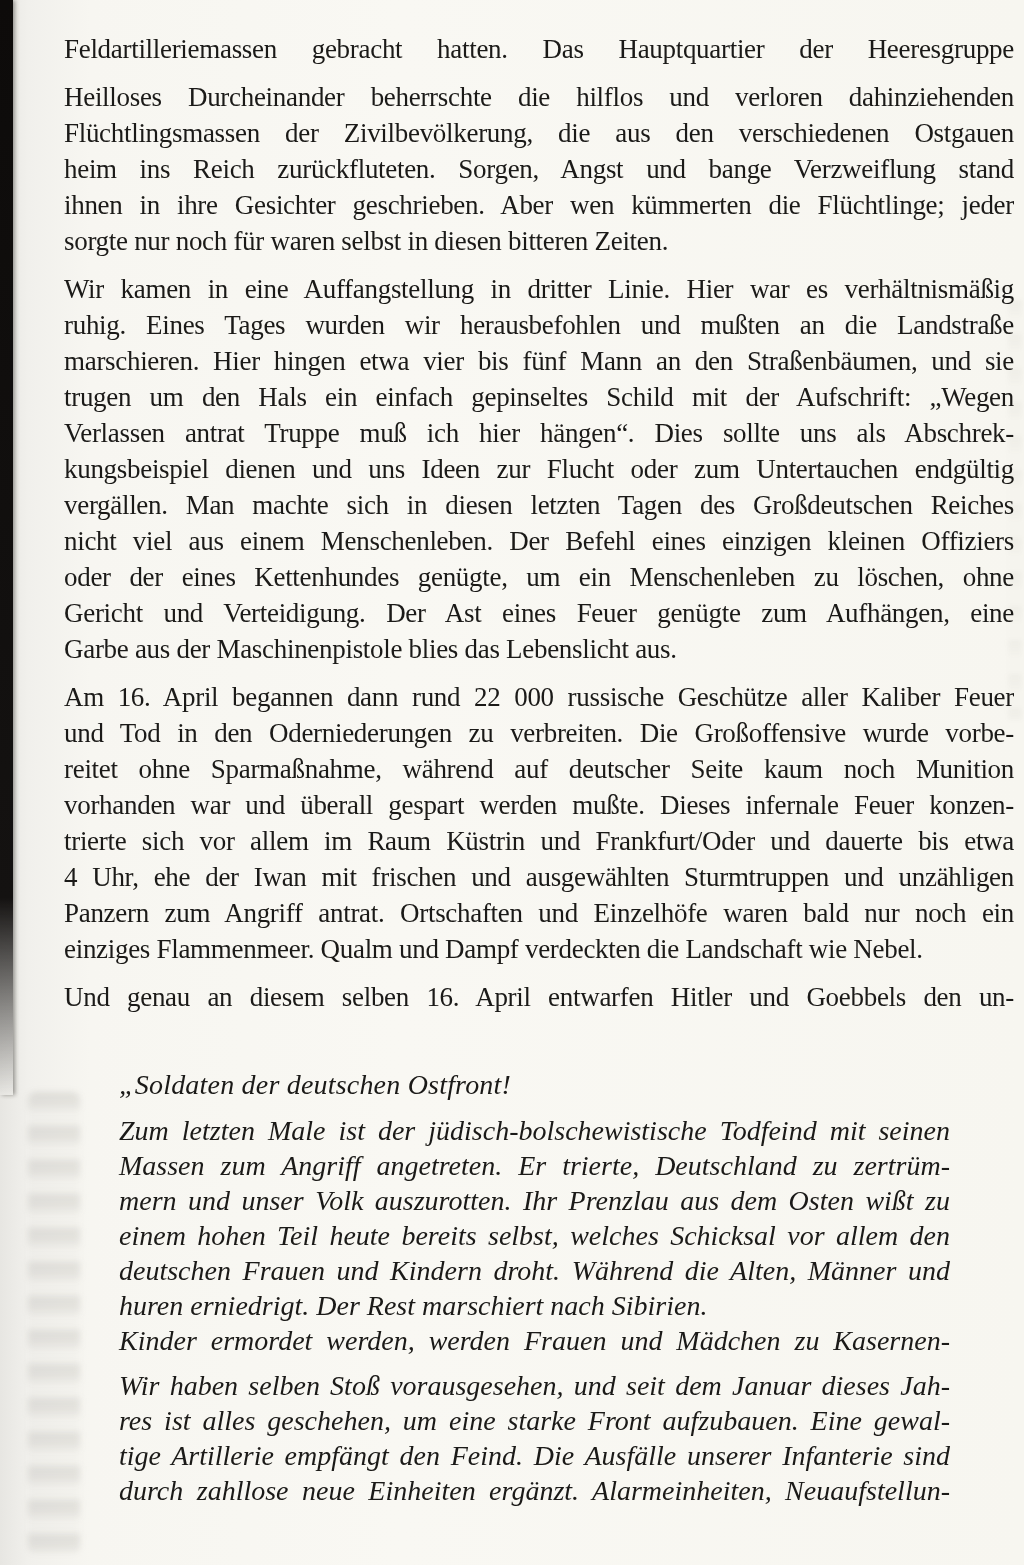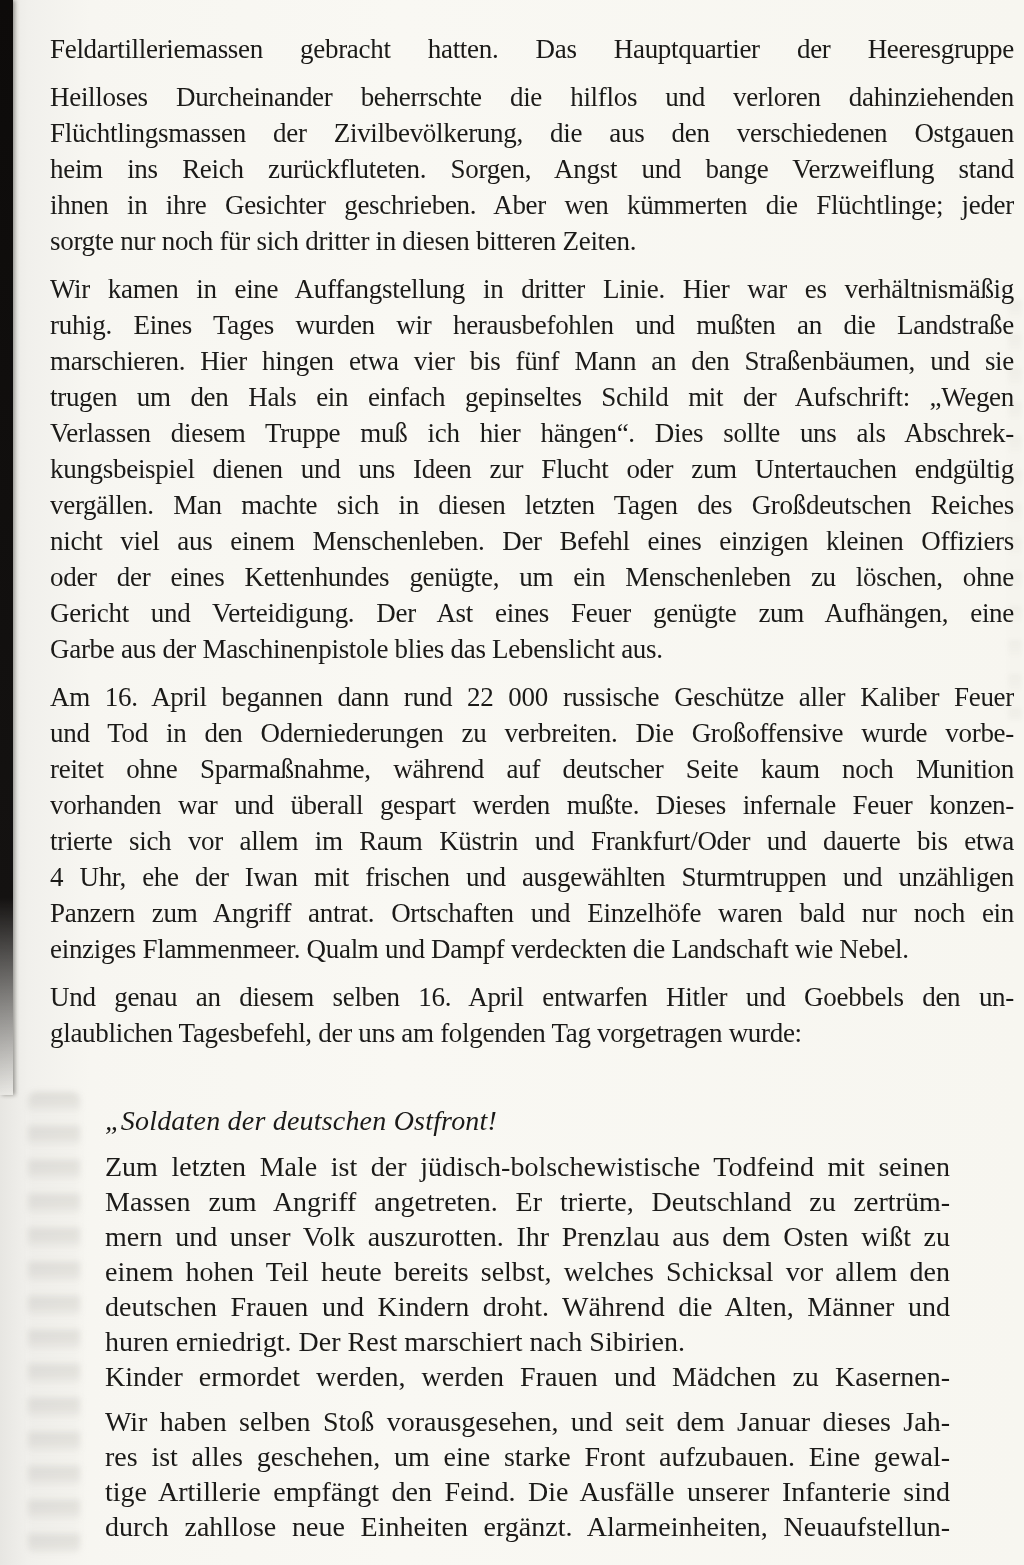--- a/index.html
+++ b/index.html
@@ -28,21 +28,21 @@
     border-radius:8px;
   }
   .bleed-top{
     position:absolute;right:2px;top:300px;width:14px;height:420px;
     background:repeating-linear-gradient(to bottom,
       rgba(95,92,85,0.05) 0px, rgba(95,92,85,0.03) 12px,
       rgba(95,92,85,0.01) 18px, rgba(95,92,85,0.01) 34px);
     filter:blur(2px);
   }
   .text-column{
-    position:absolute;left:50px;right:10px;top:31px;
+    position:absolute;left:64px;right:10px;top:31px;
   }
   .para{margin:0 0 12px 0;}
   .para .line{
     font-size:27px;
     line-height:36px;
     letter-spacing:-0.3px;
     white-space:nowrap;
     text-align:justify;
     text-align-last:justify;
   }
@@ -51,67 +51,66 @@
   }
   .para.quote-heading{margin:0 0 6px 0;padding-left:55px;}
   .para.quote-heading .line{
     font-size:28px;line-height:44px;font-weight:normal;font-style:italic;
     letter-spacing:0.2px;
     text-align-last:left;
     margin-top:48px;
   }
   .para.quote{margin:0 0 10px 0;padding-left:55px;margin-right:64px;}
   .para.quote .line{
-    font-size:28px;line-height:35px;letter-spacing:0;
+    font-size:28px;line-height:35px;font-style:italic;letter-spacing:0;
   }
 </style>
 </head>
 <body>
 
 <div class="page" style="color: rgb(27, 26, 24);">
   <div class="binding"></div>
   <div class="bleed-top"></div>
   <div class="bleed-left"></div>
   <div class="text-column" id="text-column">
       <div class="para body">
         <div class="line">Feldartilleriemassen gebracht hatten. Das Hauptquartier der Heeresgruppe</div>
       </div>
       <div class="para body">
         <div class="line">Heilloses Durcheinander beherrschte die hilflos und verloren dahinziehenden</div>
         <div class="line">Flüchtlingsmassen der Zivilbevölkerung, die aus den verschiedenen Ostgauen</div>
         <div class="line">heim ins Reich zurückfluteten. Sorgen, Angst und bange Verzweiflung stand</div>
         <div class="line">ihnen in ihre Gesichter geschrieben. Aber wen kümmerten die Flüchtlinge; jeder</div>
-        <div class="line last-line">sorgte nur noch für sich dritter in diesen bitteren Zeiten.</div>
+        <div class="line last-line">sorgte nur noch für waren selbst in diesen bitteren Zeiten.</div>
       </div>
       <div class="para body">
         <div class="line">Wir kamen in eine Auffangstellung in dritter Linie. Hier war es verhältnismäßig</div>
         <div class="line">ruhig. Eines Tages wurden wir herausbefohlen und mußten an die Landstraße</div>
         <div class="line">marschieren. Hier hingen etwa vier bis fünf Mann an den Straßenbäumen, und sie</div>
         <div class="line">trugen um den Hals ein einfach gepinseltes Schild mit der Aufschrift: „Wegen</div>
-        <div class="line">Verlassen diesem Truppe muß ich hier hängen“. Dies sollte uns als Abschrek-</div>
+        <div class="line">Verlassen antrat Truppe muß ich hier hängen“. Dies sollte uns als Abschrek-</div>
         <div class="line">kungsbeispiel dienen und uns Ideen zur Flucht oder zum Untertauchen endgültig</div>
         <div class="line">vergällen. Man machte sich in diesen letzten Tagen des Großdeutschen Reiches</div>
         <div class="line">nicht viel aus einem Menschenleben. Der Befehl eines einzigen kleinen Offiziers</div>
         <div class="line">oder der eines Kettenhundes genügte, um ein Menschenleben zu löschen, ohne</div>
         <div class="line">Gericht und Verteidigung. Der Ast eines Feuer genügte zum Aufhängen, eine</div>
         <div class="line last-line">Garbe aus der Maschinenpistole blies das Lebenslicht aus.</div>
       </div>
       <div class="para body">
         <div class="line">Am 16. April begannen dann rund 22 000 russische Geschütze aller Kaliber Feuer</div>
         <div class="line">und Tod in den Oderniederungen zu verbreiten. Die Großoffensive wurde vorbe-</div>
         <div class="line">reitet ohne Sparmaßnahme, während auf deutscher Seite kaum noch Munition</div>
         <div class="line">vorhanden war und überall gespart werden mußte. Dieses infernale Feuer konzen-</div>
         <div class="line">trierte sich vor allem im Raum Küstrin und Frankfurt/Oder und dauerte bis etwa</div>
         <div class="line">4 Uhr, ehe der Iwan mit frischen und ausgewählten Sturmtruppen und unzähligen</div>
         <div class="line">Panzern zum Angriff antrat. Ortschaften und Einzelhöfe waren bald nur noch ein</div>
         <div class="line last-line">einziges Flammenmeer. Qualm und Dampf verdeckten die Landschaft wie Nebel.</div>
       </div>
       <div class="para body">
         <div class="line">Und genau an diesem selben 16. April entwarfen Hitler und Goebbels den un-</div>
-        <div class="line last-line">glaublichen Tagesbefehl, der uns am folgenden Tag vorgetragen wurde:</div>
       </div>
       <div class="para quote-heading">
         <div class="line last-line">„Soldaten der deutschen Ostfront!</div>
       </div>
       <div class="para quote">
         <div class="line">Zum letzten Male ist der jüdisch-bolschewistische Todfeind mit seinen</div>
         <div class="line">Massen zum Angriff angetreten. Er trierte, Deutschland zu zertrüm-</div>
         <div class="line">mern und unser Volk auszurotten. Ihr Prenzlau aus dem Osten wißt zu</div>
         <div class="line">einem hohen Teil heute bereits selbst, welches Schicksal vor allem den</div>
         <div class="line">deutschen Frauen und Kindern droht. Während die Alten, Männer und</div>

